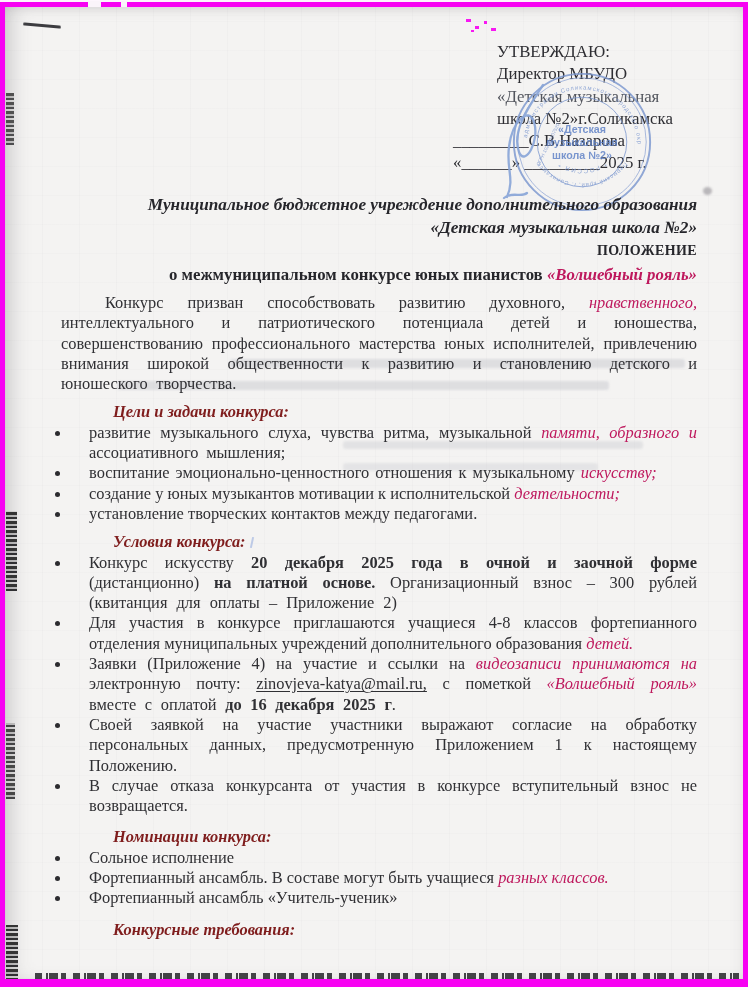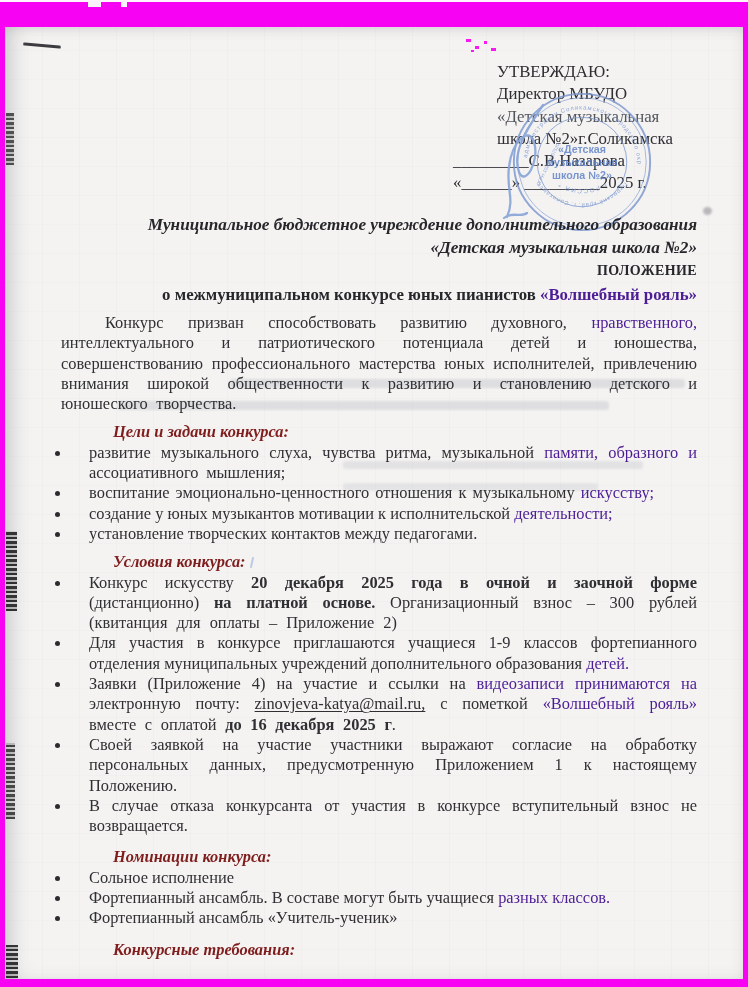--- a/index.html
+++ b/index.html
@@ -11,21 +11,21 @@
   .top-sliver{position:absolute;left:0;top:0;width:748px;height:2px;background:#fdf6fd;}
   .nick{position:absolute;top:1px;height:6px;background:#faf4fa;}
   .nick.n1{left:88px;width:13px;}
   .nick.n2{left:121px;width:6px;}
 
   
   .paper{position:absolute;left:5px;top:7px;right:5px;bottom:8px;
          background:#f4f3f2;color:#303034;overflow:hidden;
          box-shadow:inset 14px 0 22px -10px rgba(70,70,75,.28),
                     inset -8px 0 16px -10px rgba(120,120,130,.18),
-                    inset 0 10px 14px -10px rgba(140,135,140,.20);margin-top:20px;}
+                    inset 0 10px 14px -10px rgba(140,135,140,.20);}
   .paper::before{content:"";position:absolute;inset:0;pointer-events:none;
      background:repeating-linear-gradient(90deg,rgba(120,120,130,.035) 0 1px,transparent 1px 37px),
                 repeating-linear-gradient(0deg,rgba(120,120,130,.025) 0 1px,transparent 1px 29px);}
 
   .content{position:relative;padding:186px 46px 0 56px;font-size:16.4px;line-height:20.3px;}
 
   
   .approval{position:absolute;left:448px;top:34px;font-size:16.8px;line-height:22.3px;
             color:#2e2e33;white-space:nowrap;}
   .approval .ind{margin-left:44px;}
@@ -52,21 +52,21 @@
                       border-radius:50%;background:#2c2c30;}
   ul.sec-0 li:nth-child(1){word-spacing:3.5px;}
   ul.sec-0 li:nth-child(2){word-spacing:2px;}
   ul.sec-1 li:nth-child(1){word-spacing:5px;}
   ul.sec-1 li:nth-child(3){word-spacing:4.5px;}
   ul.sec-1 li:nth-child(4){word-spacing:7px;}
   ul.sec-1 li:nth-child(5){word-spacing:3px;}
   ul.sec-2 li{text-align:left;}
 
   .seg-b{font-weight:700;}
-  .seg-f{color:#4c1d95;}
+  .seg-f{color:#be185d;font-style:italic;}
   .seg-u{text-decoration:underline;text-underline-offset:2px;}
 
   
   .pen-mark{position:absolute;left:18px;top:17px;width:38px;height:3px;background:#3c3c40;
             border-radius:2px;transform:rotate(5deg);filter:blur(.4px);}
   .smudge{position:absolute;left:1px;filter:blur(.4px);
           background:repeating-linear-gradient(0deg,#1d1d20 0 2px,rgba(30,30,33,.25) 2px 4px,
                      #222 4px 7px,rgba(30,30,33,.1) 7px 9px);}
   .smudge.s1{top:86px;height:52px;width:8px;opacity:.75;}
   .smudge.s2{top:504px;height:80px;width:11px;opacity:.9;}
@@ -173,21 +173,21 @@
           <div class="sec-heading">Цели  и задачи конкурса:</div>
           <ul class="blist sec-0">
             <li><span>развитие музыкального слуха, чувства ритма, музыкальной </span><span class="seg-f">памяти, образного и</span><span> ассоциативного мышления;</span></li>
             <li><span>воспитание эмоционально-ценностного отношения к музыкальному </span><span class="seg-f">искусству;</span></li>
             <li><span>создание у юных музыкантов мотивации к исполнительской </span><span class="seg-f">деятельности;</span></li>
             <li><span>установление творческих контактов между педагогами.</span></li>
           </ul>
           <div class="sec-heading">Условия конкурса:</div>
           <ul class="blist sec-1">
             <li><span>Конкурс искусству </span><span class="seg-b">20 декабря 2025 года в очной и заочной форме</span><span> (дистанционно) </span><span class="seg-b">на платной основе.</span><span> Организационный взнос – 300 рублей (квитанция для оплаты – Приложение 2)</span></li>
-            <li><span>Для участия в конкурсе приглашаются учащиеся 1-9 классов фортепианного отделения муниципальных учреждений дополнительного образования </span><span class="seg-f">детей.</span></li>
+            <li><span>Для участия в конкурсе приглашаются учащиеся 4-8 классов фортепианного отделения муниципальных учреждений дополнительного образования </span><span class="seg-f">детей.</span></li>
             <li><span>Заявки (Приложение 4) на участие и ссылки на </span><span class="seg-f">видеозаписи принимаются на</span><span> электронную почту: </span><span class="seg-u">zinovjeva-katya@mail.ru,</span><span> с пометкой </span><span class="seg-f">«Волшебный рояль»</span><span> вместе с оплатой </span><span class="seg-b">до  16 декабря 2025 г</span><span>.</span></li>
             <li><span>Своей заявкой на участие участники выражают согласие на обработку персональных данных, предусмотренную Приложением 1 к настоящему Положению.</span></li>
             <li><span>В случае отказа конкурсанта от участия в конкурсе вступительный взнос не возвращается.</span></li>
           </ul>
           <div class="sec-heading gap-s">Номинации конкурса:</div>
           <ul class="blist sec-2">
             <li><span>Сольное исполнение</span></li>
             <li><span>Фортепианный ансамбль. В составе могут быть учащиеся </span><span class="seg-f">разных классов.</span></li>
             <li><span>Фортепианный ансамбль «Учитель-ученик»</span></li>
           </ul>

